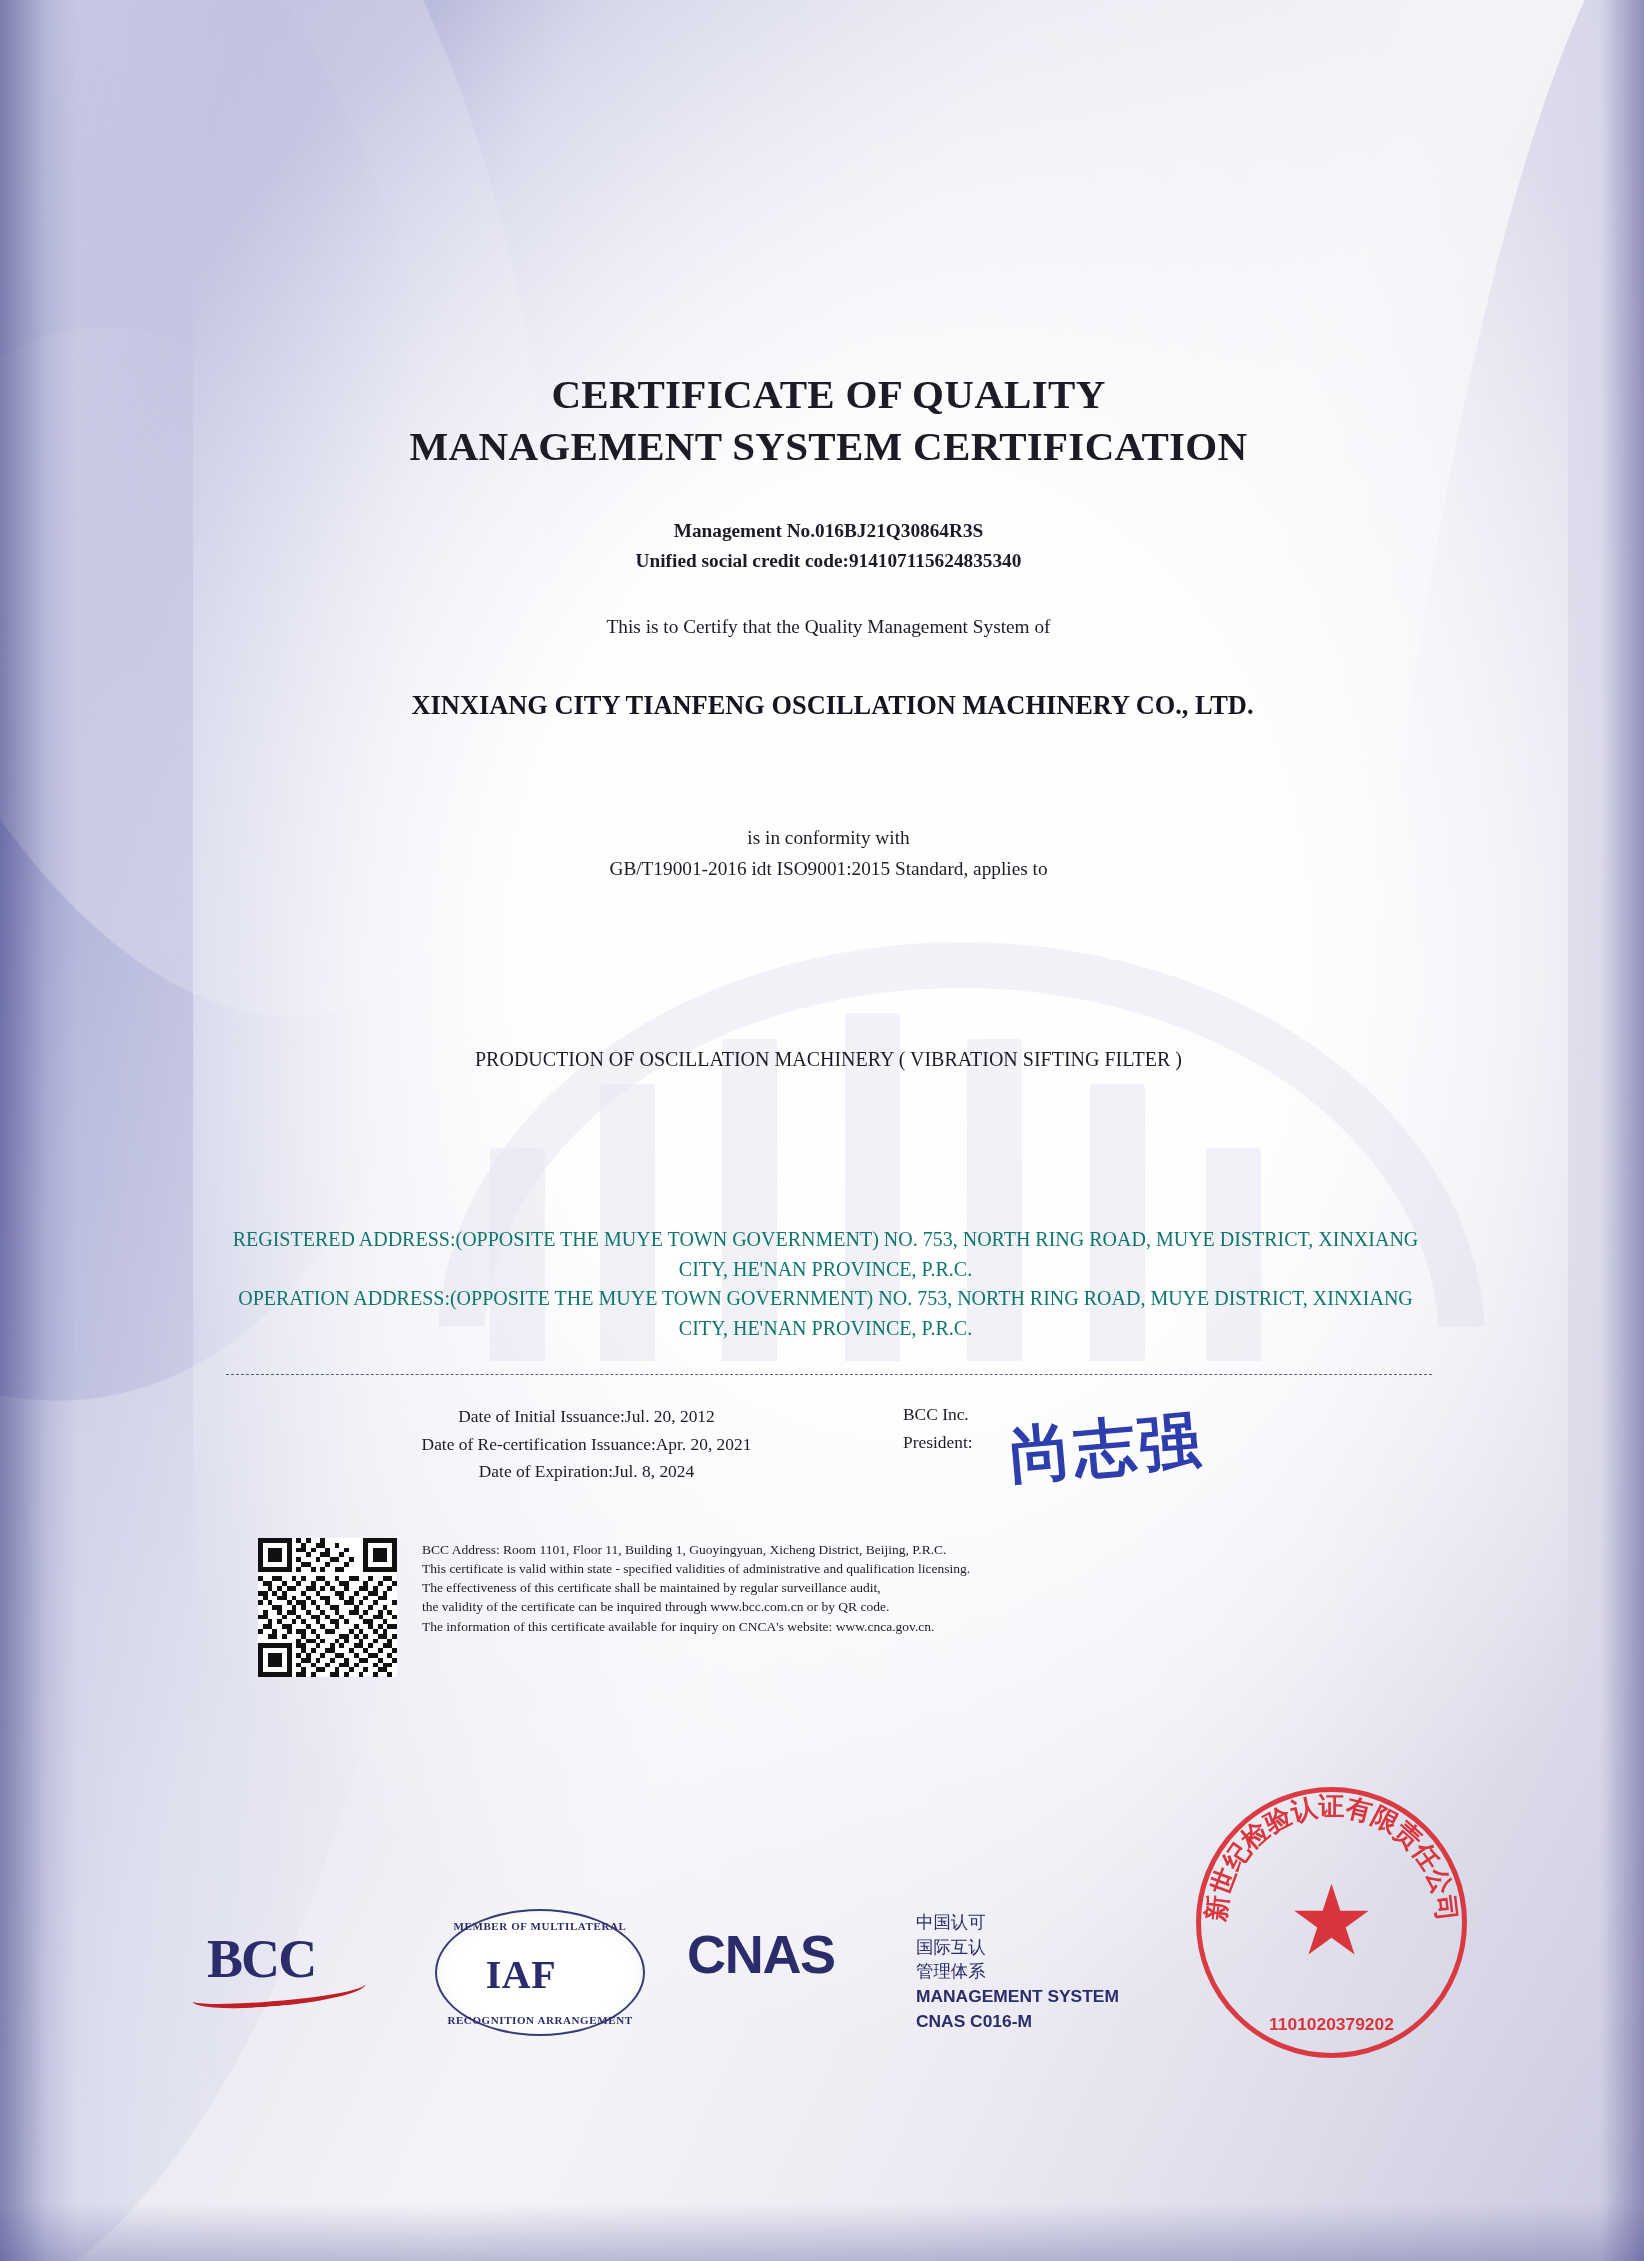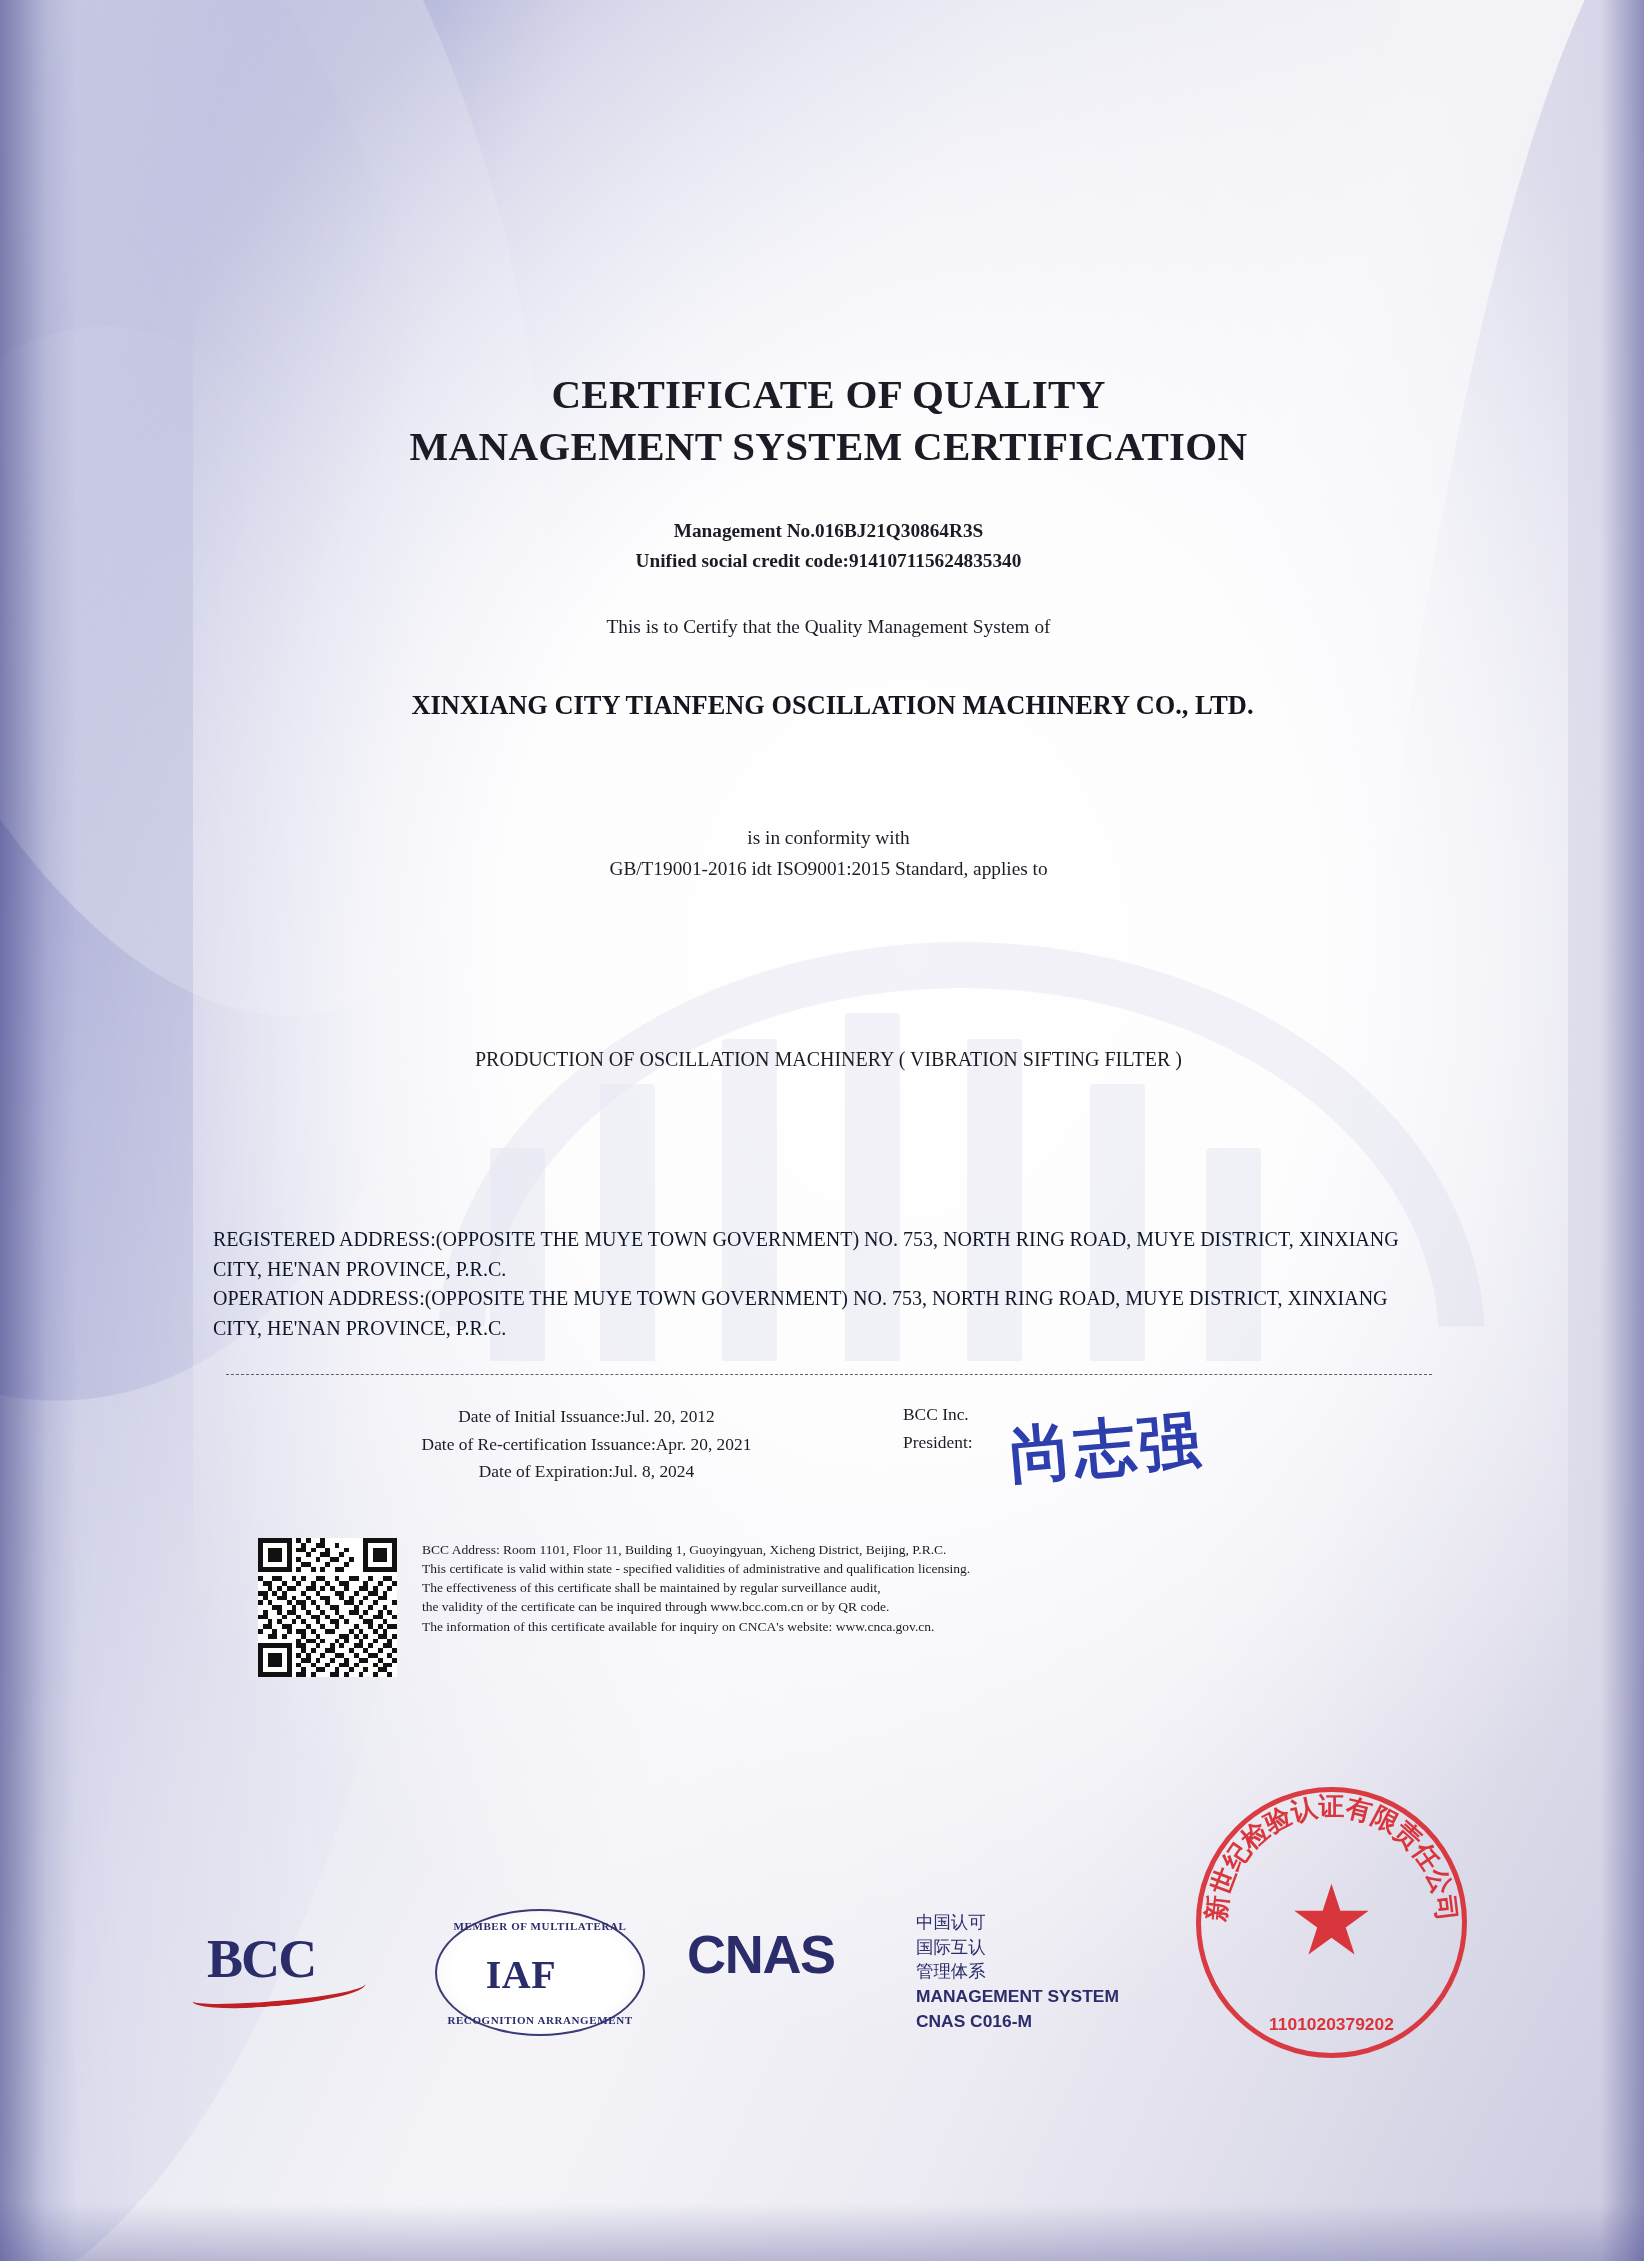--- a/index.html
+++ b/index.html
@@ -161,24 +161,24 @@
     left: 232px; top: 1048px;
     width: 1193px;
     text-align: center;
     font-size: 20px;
     color: #1c1c26;
   }
   .addresses {
     position: absolute;
     left: 213px; top: 1225px;
     width: 1225px;
-    text-align: left;
+    text-align: center;
     font-size: 20px;
     line-height: 1.48;
-    color: #0f172a;
+    color: #0f766e;
   }
   .divider {
     position: absolute;
     left: 226px; top: 1374px;
     width: 1206px;
     border-top: 1.9px dashed #43435e;
     opacity: 0.85;
   }
   .dates {
     position: absolute;

